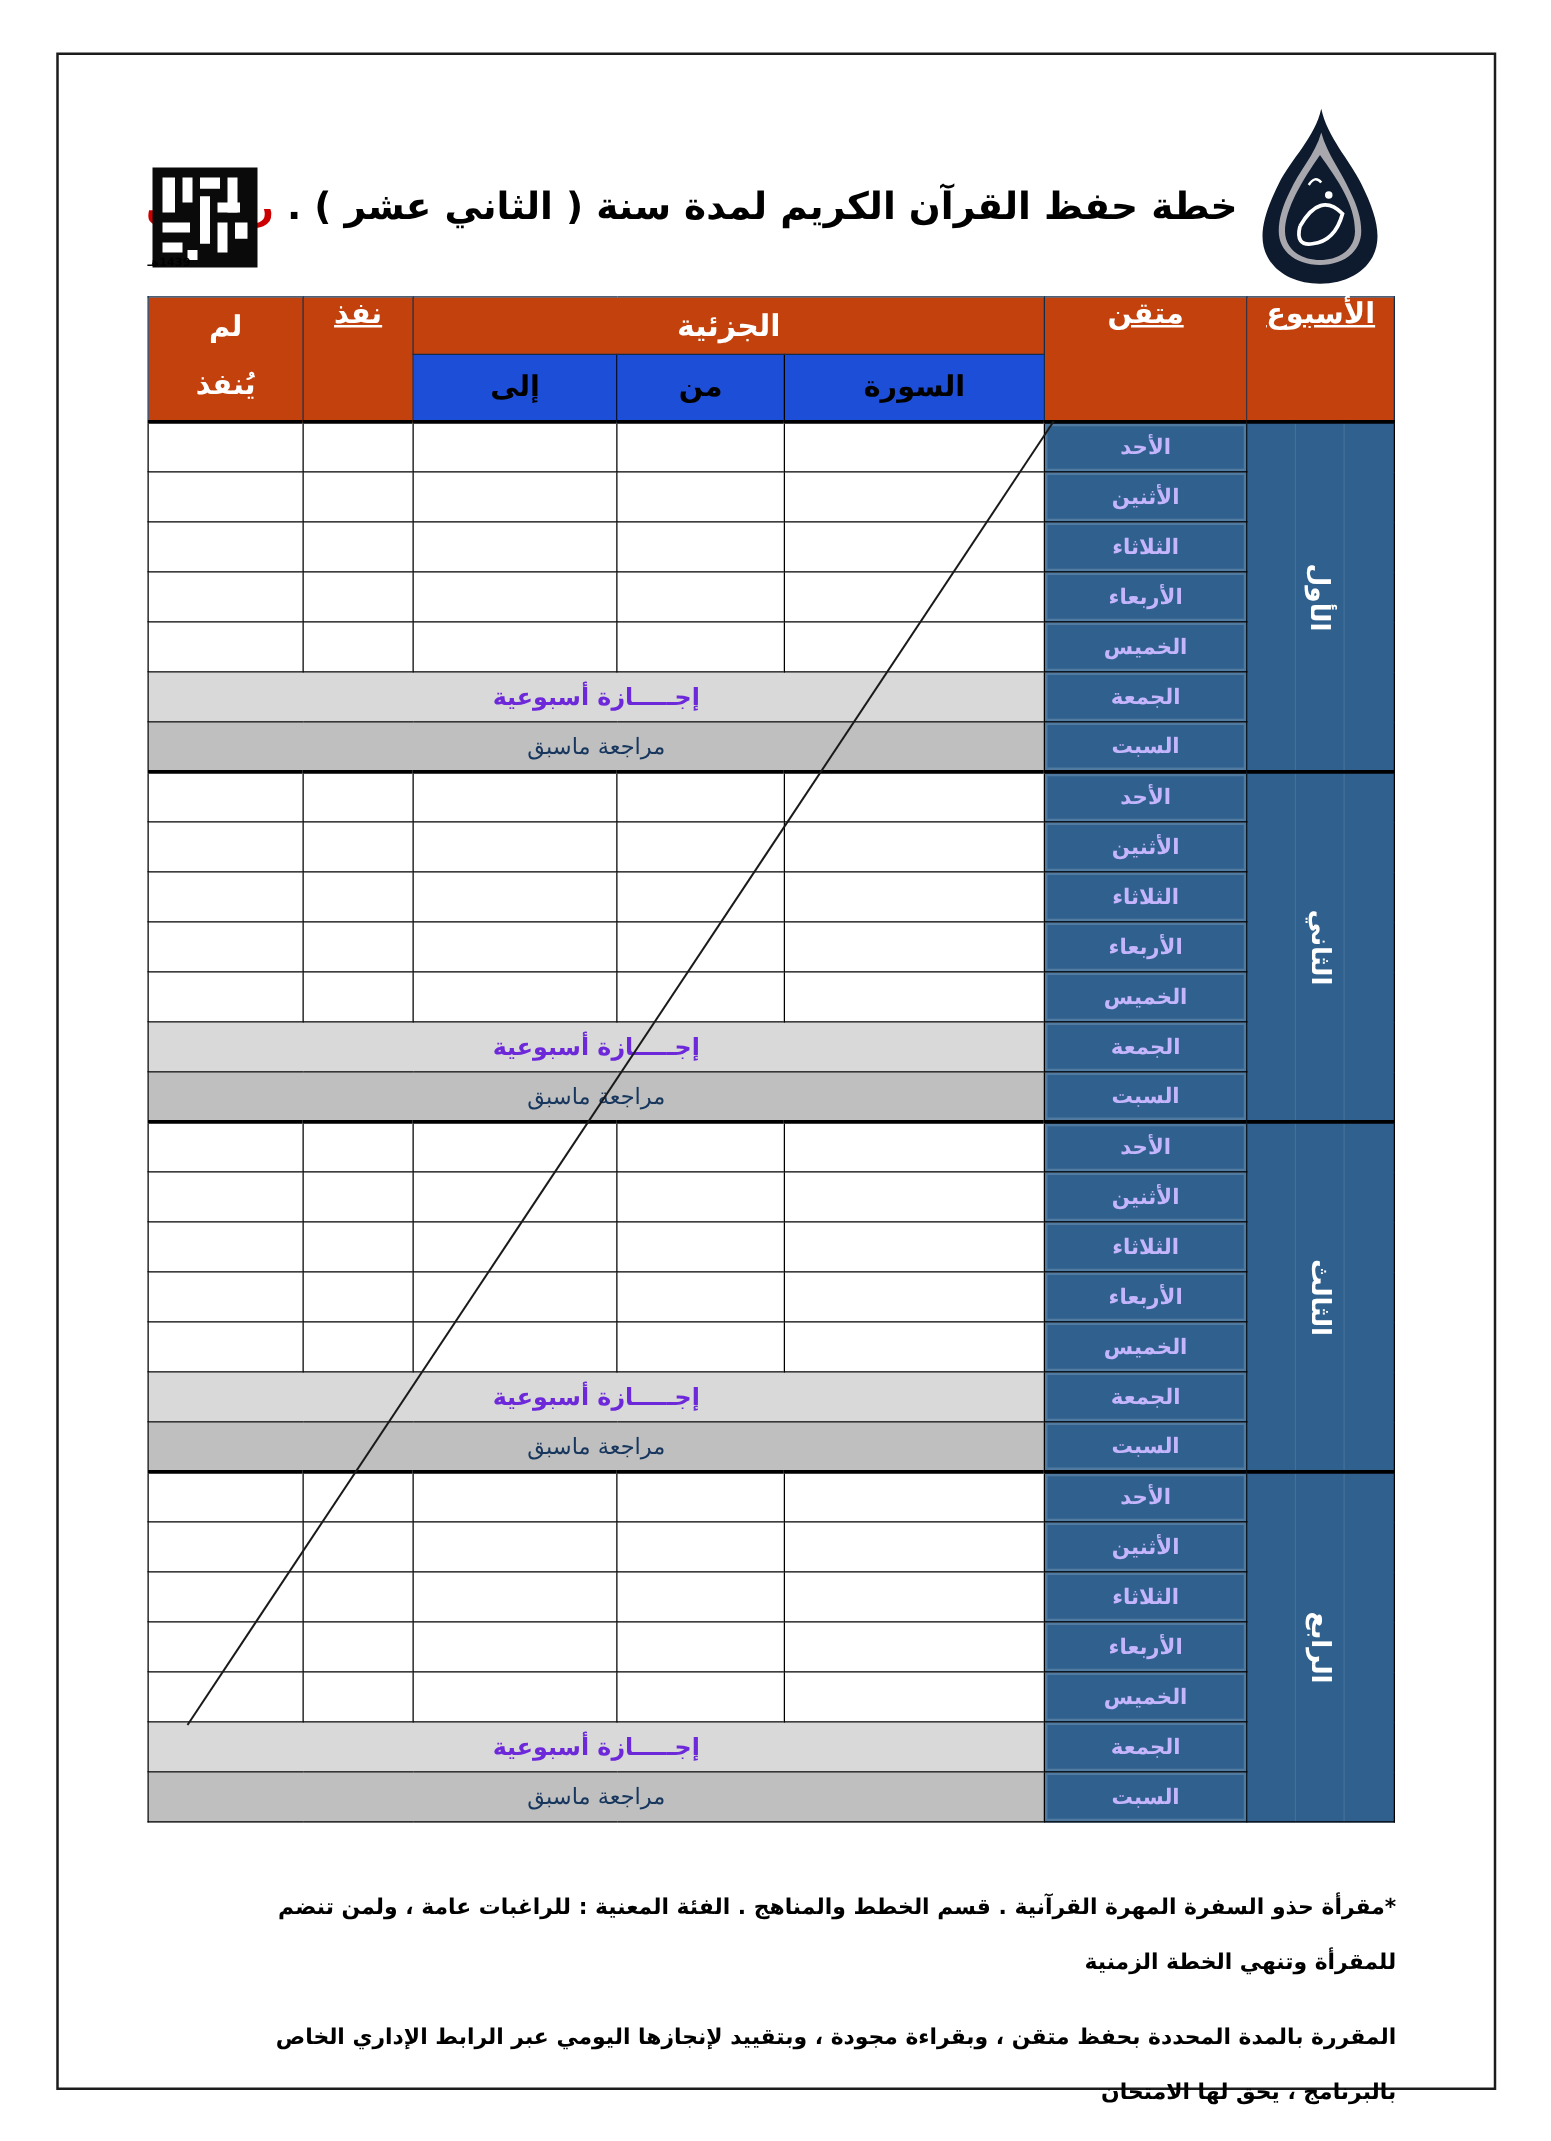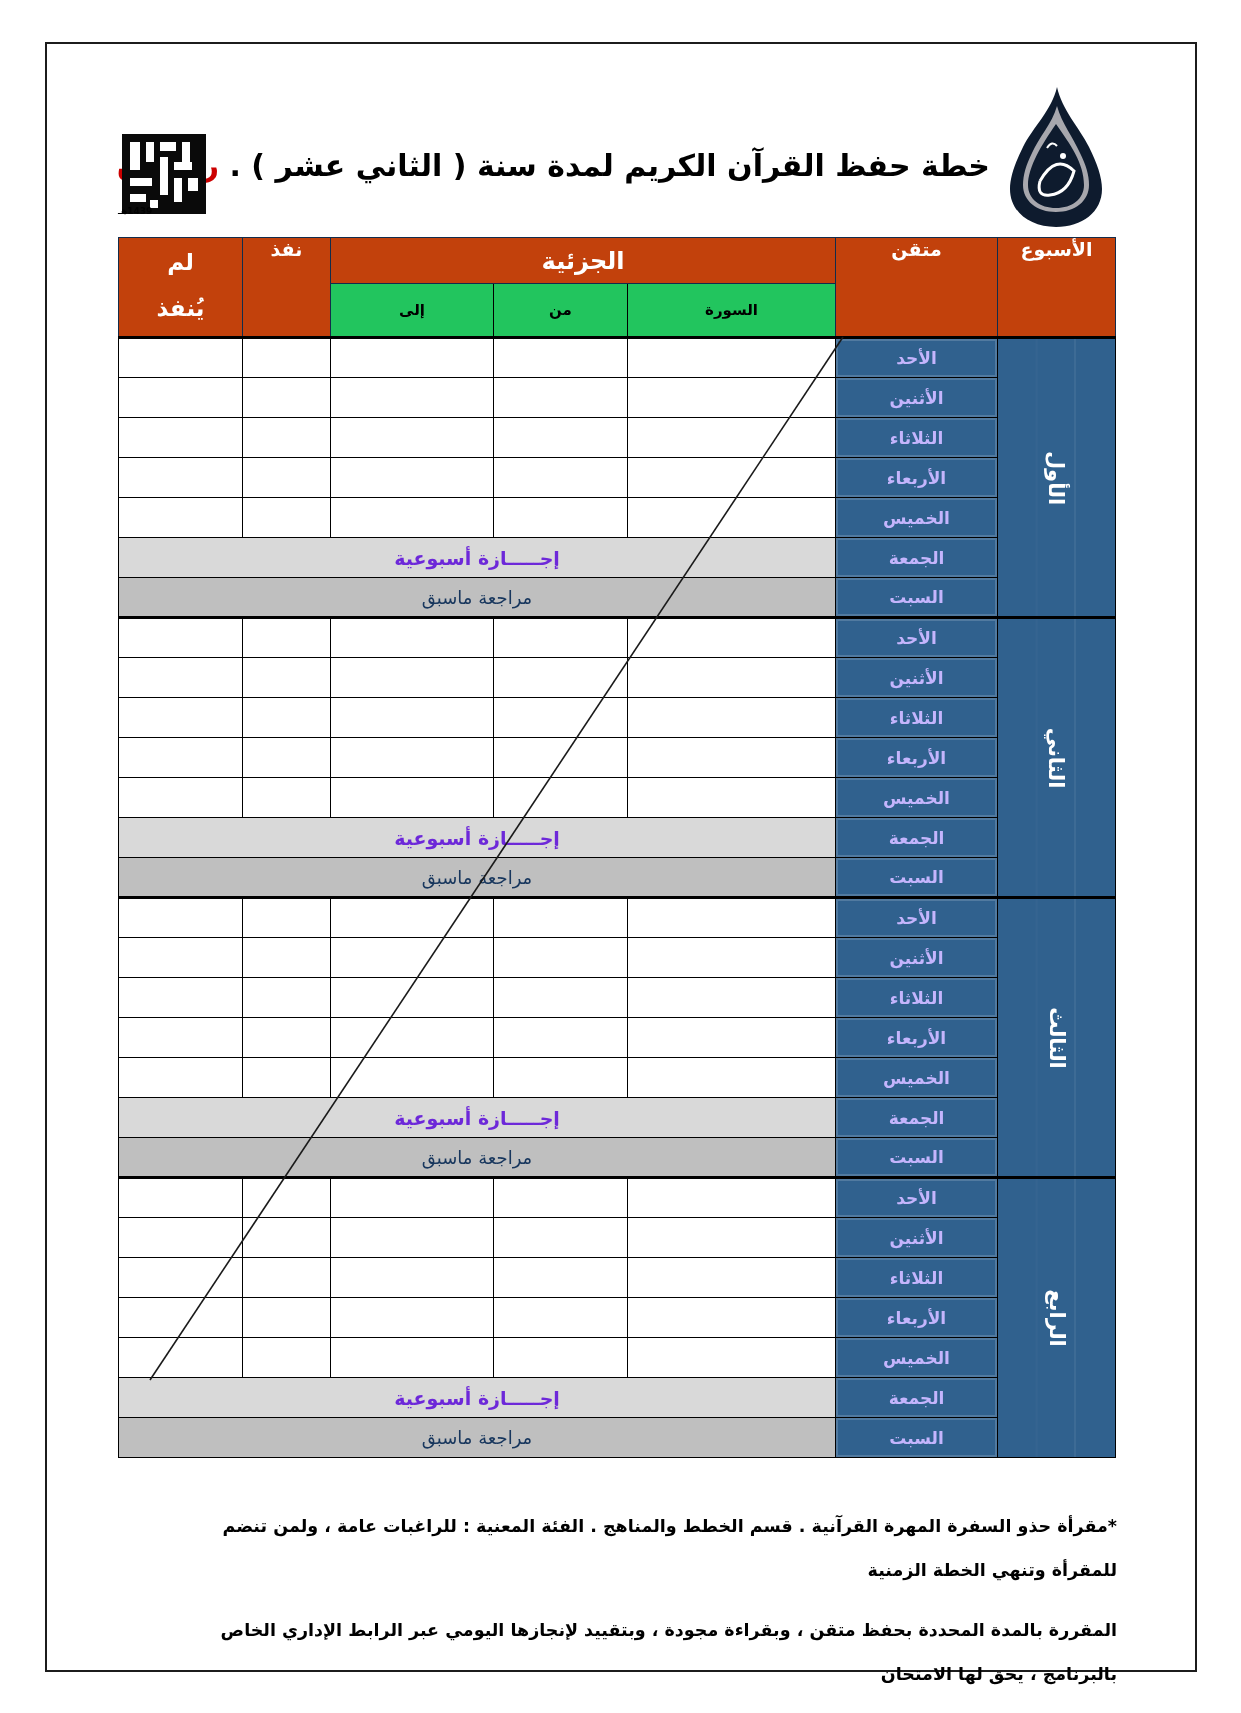--- a/index.html
+++ b/index.html
@@ -20,25 +20,25 @@
 
   
   .plan-wrap{position:absolute;left:118px;top:237px;width:997px;}
   table.plan{border-collapse:collapse;table-layout:fixed;width:997px;direction:rtl;}
   table.plan td,table.plan th{padding:0;margin:0;}
   tr.h1{height:46px;} tr.h2{height:54px;} tr.day-row{height:40px;}
 
   .h-navy{background:#c2410c;color:#fff;font-weight:bold;text-align:center;
           border:1.5px solid #122c4b;}
   .h-portion{font-size:24px;}
-  .h-top{vertical-align:top;padding-top:9px;font-size:19px;}
+  .h-top{vertical-align:top;padding-top:9px;font-size:23px;text-decoration:underline;}
   .h-notdone span{display:block;}
   .h-notdone .l1{line-height:42px;font-size:23px;}
   .h-notdone .l2{line-height:50px;font-size:23px;}
-  .h-cream{background:#22c55e;color:#000;font-weight:bold;font-size:15px;
+  .h-cream{background:#1d4ed8;color:#000;font-weight:bold;font-size:23px;
            text-align:center;border:1.5px solid #000;}
 
   .cell-blank{background:#fff;border:1.5px solid #000;}
   .day-cell{background:#30618e;color:#c4b5fd;font-size:17px;font-weight:bold;
             text-align:center;border:1.5px solid #000;
             box-shadow:inset 0 0 0 2px rgba(255,255,255,.16);}
   .week-cell{background:#30618e;border:1.5px solid #000;text-align:center;
              vertical-align:middle;
              background-image:
                linear-gradient(to right,transparent 32%,rgba(255,255,255,.16) 32.5%,transparent 33%),

